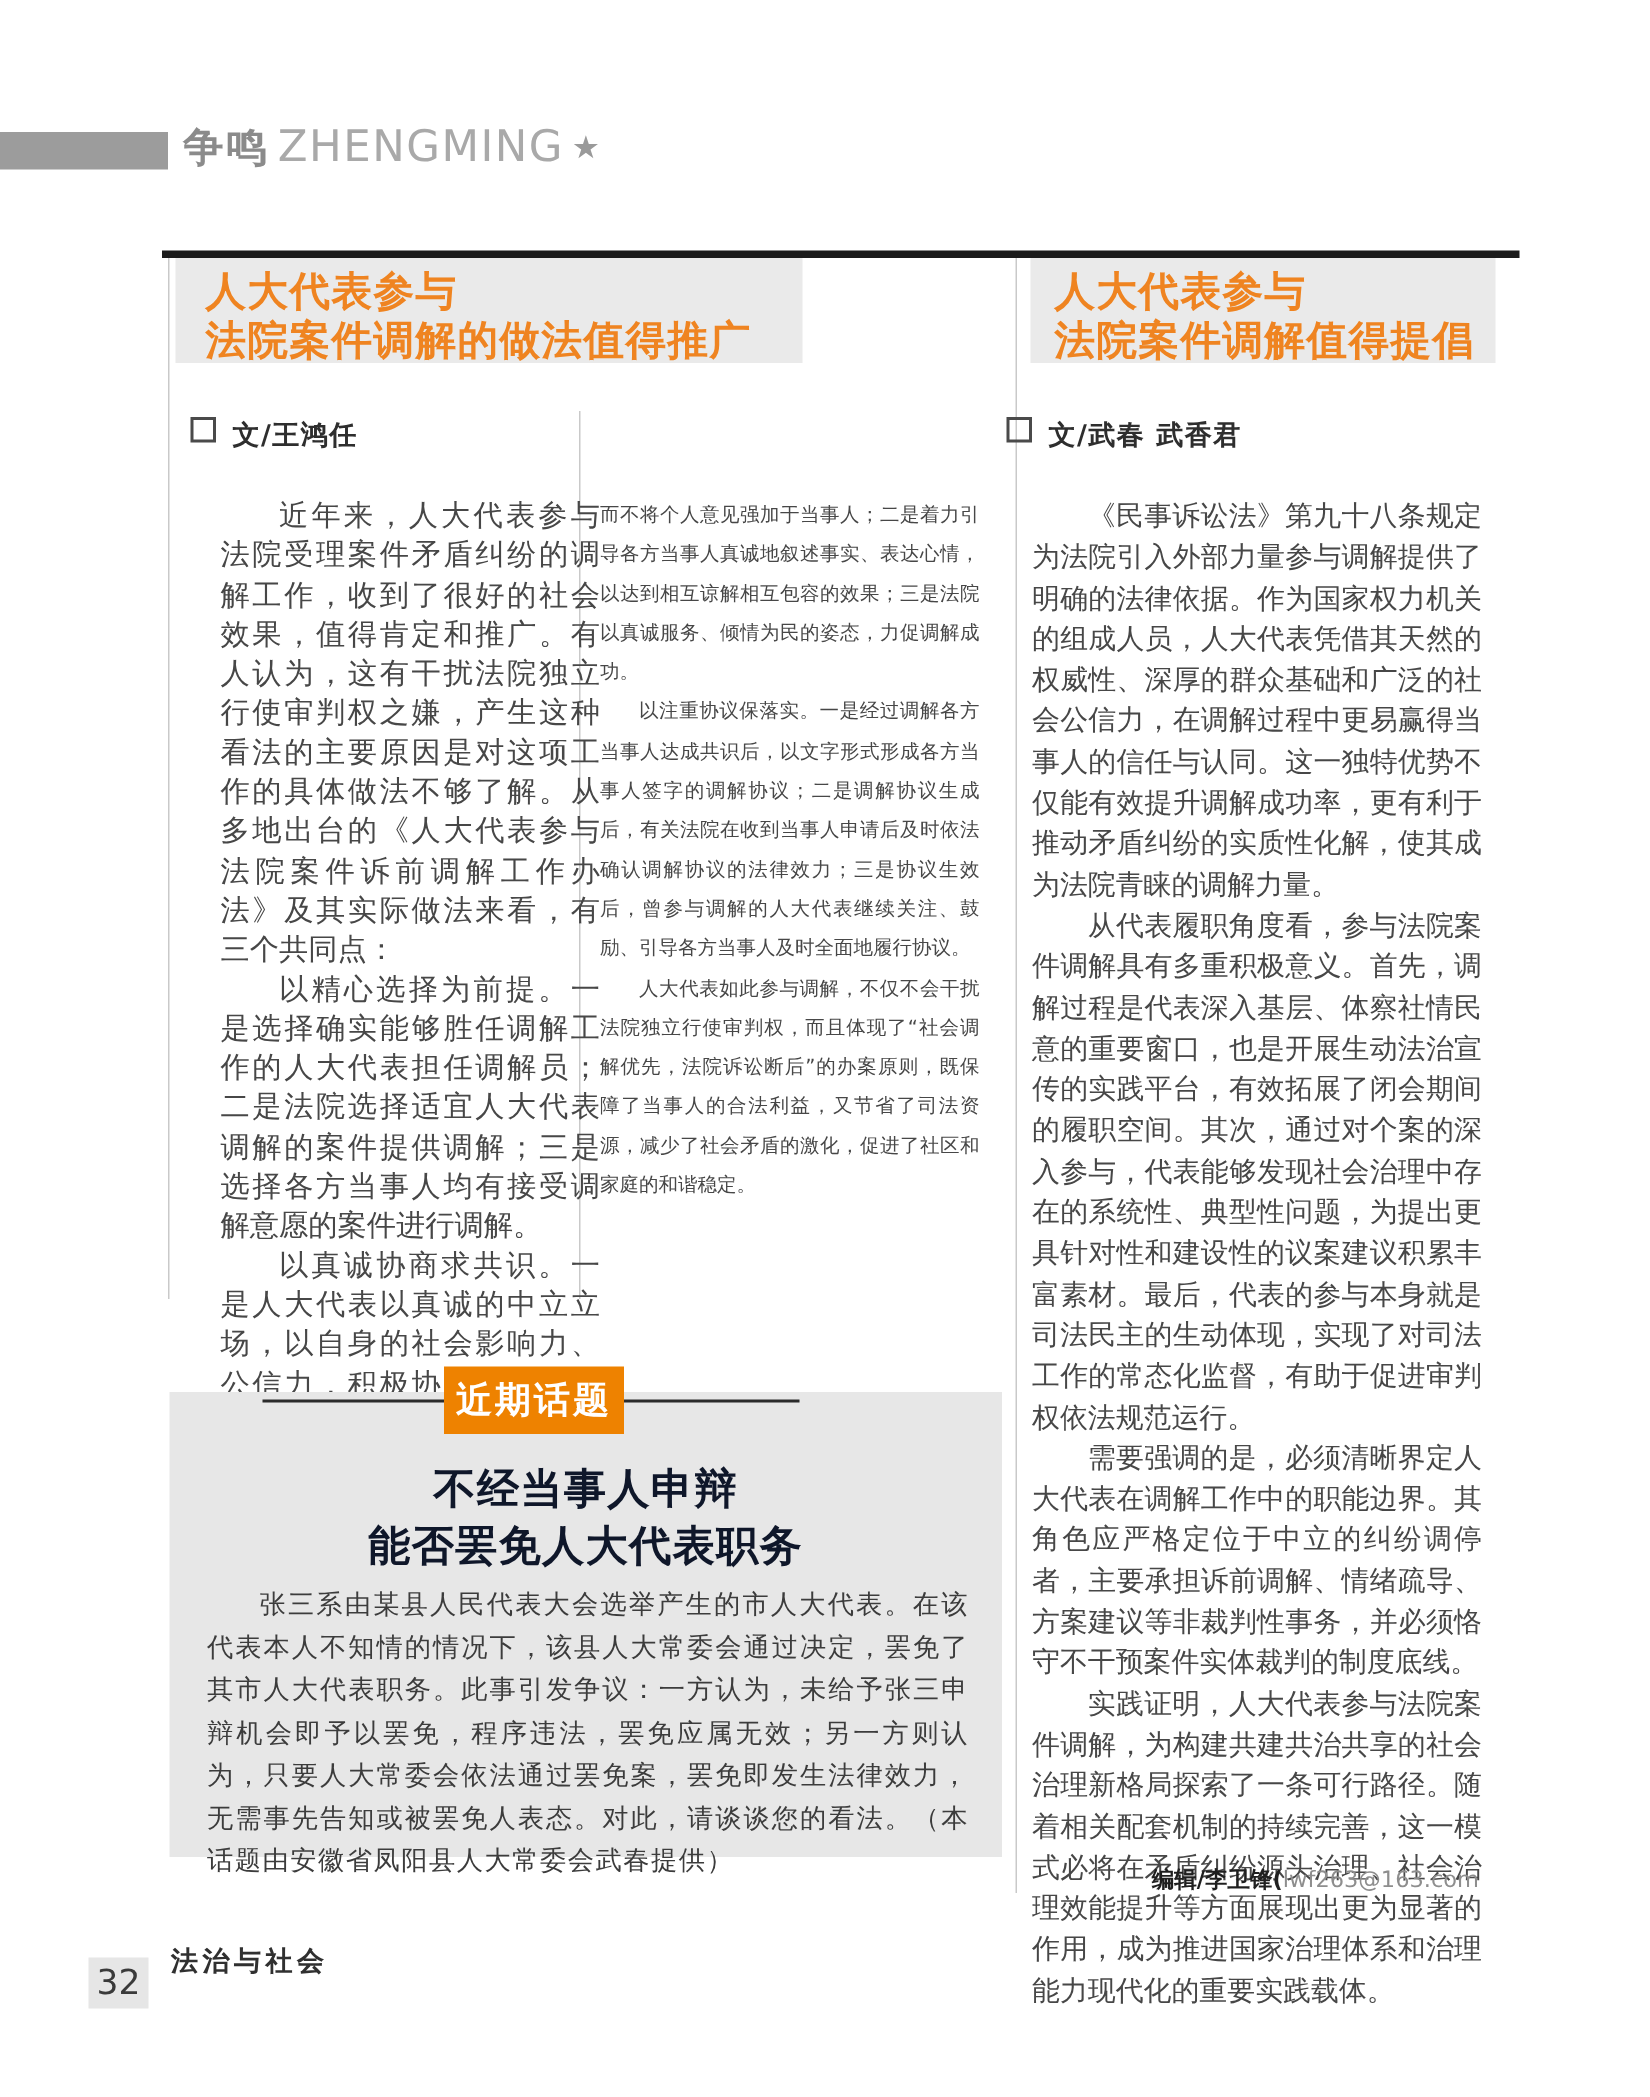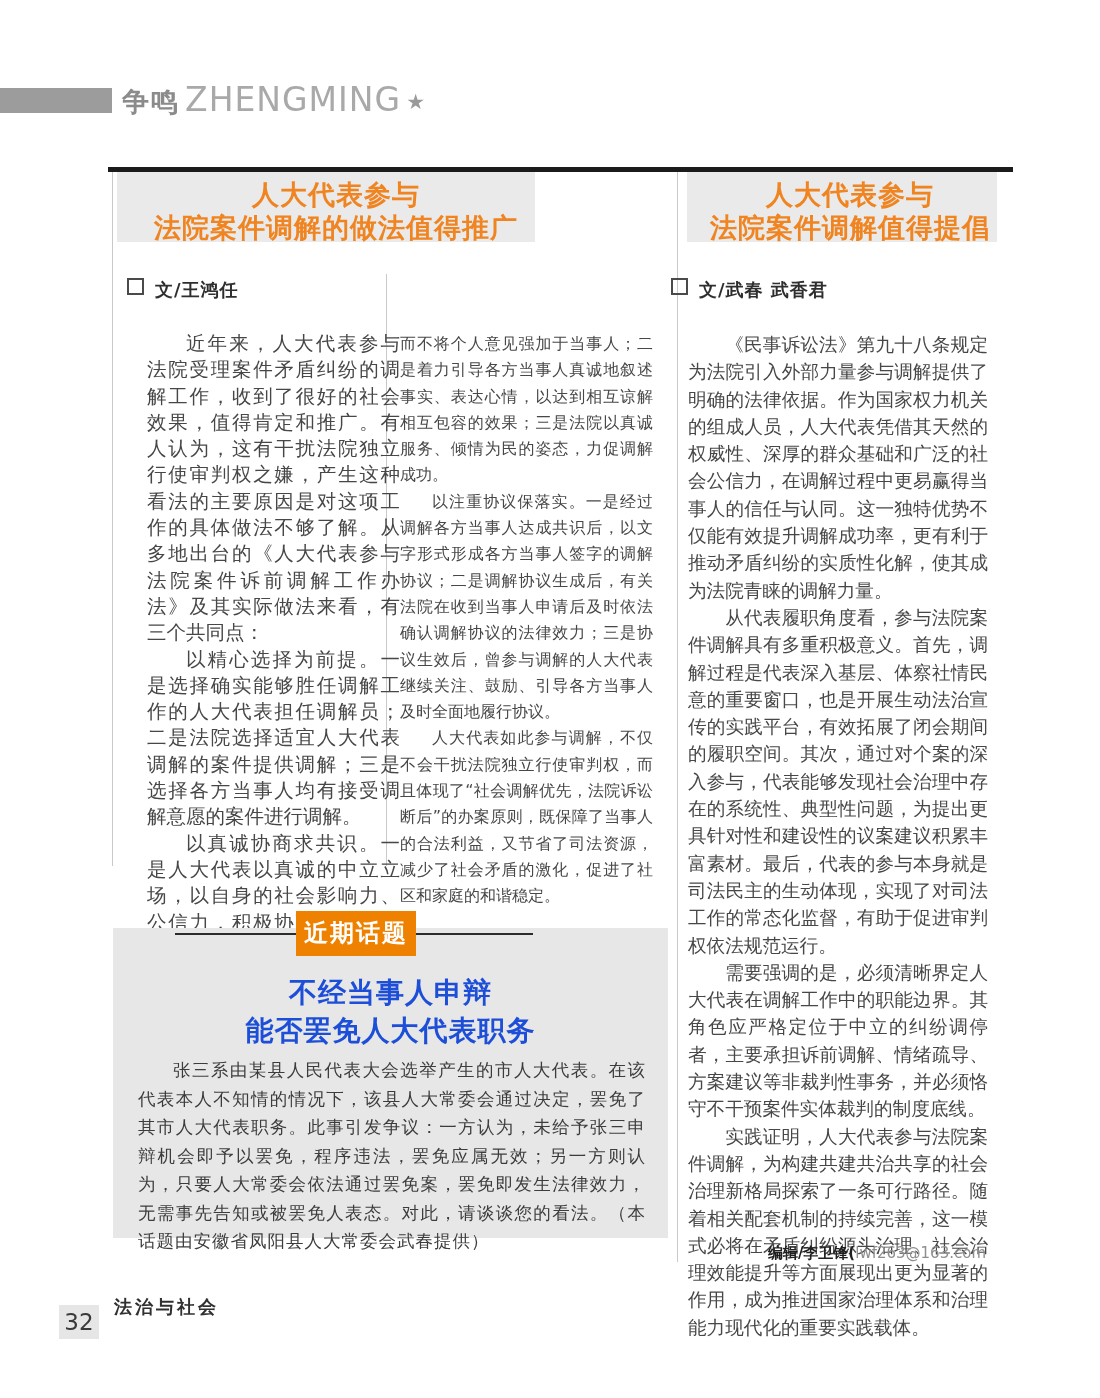--- a/index.html
+++ b/index.html
@@ -5,60 +5,60 @@
   html,body { margin:0; padding:0; background:#ffffff; }
   .page {
     position:relative; width:1100px; height:1398px; background:#ffffff;
     font-family:"DejaVu Sans","Liberation Sans",sans-serif; overflow:hidden;
   }
 
   
   .brand-bar { position:absolute; left:0; top:88px; width:112px; height:25px; background:#9c9c9c; }
   .brand { position:absolute; left:122px; top:80px; white-space:nowrap; }
   .brand-cn { font-size:27px; font-weight:bold; color:#8b8b8b; letter-spacing:2px; }
-  .brand-en { font-size:33px; color:#a9a9a9; letter-spacing:1px;text-align:center; }
+  .brand-en { font-size:29px; color:#a9a9a9; letter-spacing:1px;text-align:center; }
   .brand-star { font-size:21px; color:#9a9a9a; vertical-align:2px; }
 
   
   .top-rule { position:absolute; left:108px; top:167px; width:905px; height:5px; background:#1b1b1b; }
   .rule-v { position:absolute; width:1px; background:#c9c9c9; }
   .rule-left { left:112px; top:172px; height:694px; }
   .rule-mid  { left:386px; top:274px; height:592px; }
   .rule-art  { left:677px; top:172px; height:1090px; }
 
   
   .title-box { position:absolute; top:172px; height:70px; background:#eaeaea; box-sizing:border-box; padding:6px 0 0 20px; }
   .title-box.lft { left:117px; width:418px; }
   .title-box.rgt { left:687px; width:310px; padding-left:16px; }
-  .article-title { color:#ef8421; font-size:27px; font-weight:bold; line-height:33px; letter-spacing:1px;text-align:center; }
+  .article-title { color:#ef8421; font-size:27px; font-weight:bold; line-height:33px; letter-spacing:1px; }
 
   
   .byline { position:absolute; top:278px; display:flex; gap:11px; }
   .byline.b1 { left:127px; }
   .byline.b2 { left:671px; }
   .byline .sq { width:13px; height:13px; border:2px solid #4a4a4a; background:transparent; }
   .byline .bl-text { font-size:18px; font-weight:bold; color:#2e2e2e; letter-spacing:1px; }
 
   
   .colbody { position:absolute; top:331px; color:#474747; text-align:justify; }
   .colbody p { margin:0; }
   .colbody p.ind { text-indent:2em; }
   .col1 { left:127px; width:253px; font-size:19.5px; line-height:26.3px;margin-left:20px; }
-  .col2 { left:400px; width:253px; font-size:16px; line-height:26.3px; }
+  .col2 { left:400px; width:253px; font-size:13px; line-height:26.3px; }
   .col3 { left:688px; width:300px; font-size:18.6px; line-height:27.3px; }
 
   
   .topic-box { position:absolute; left:113px; top:928px; width:555px; height:310px; background:#e7e7e7; }
   .topic-line { position:absolute; left:175px; top:933px; width:358px; height:2px; background:#2b2b2b; }
   .topic-badge {
     position:absolute; left:296px; top:911px; width:120px; height:45px; background:#ee8200;
     color:#ffffff; font-size:24px; font-weight:bold; text-align:center; line-height:45px; letter-spacing:2px;
   }
   .topic-title { position:absolute; left:113px; top:974px; width:555px; text-align:center;
-    color:#1d4ed8; font-size:28px; font-weight:bold; line-height:38px; letter-spacing:1px; }
+    color:#0f172a; font-size:28px; font-weight:bold; line-height:38px; letter-spacing:1px; }
   .topic-body {
     position:absolute; left:138px; top:1056px; width:508px;
     font-family:"DejaVu Serif","Liberation Serif",serif;
     font-size:17.5px; line-height:28.5px; letter-spacing:1px; color:#3c3c3c;
     text-align:justify; text-indent:2em;
   }
 
   
   .editor { position:absolute; left:688px; width:298px; top:1243px; text-align:right; white-space:nowrap; }
   .editor .ed-label { font-size:15px; font-weight:bold; color:#1f1f1f; }

